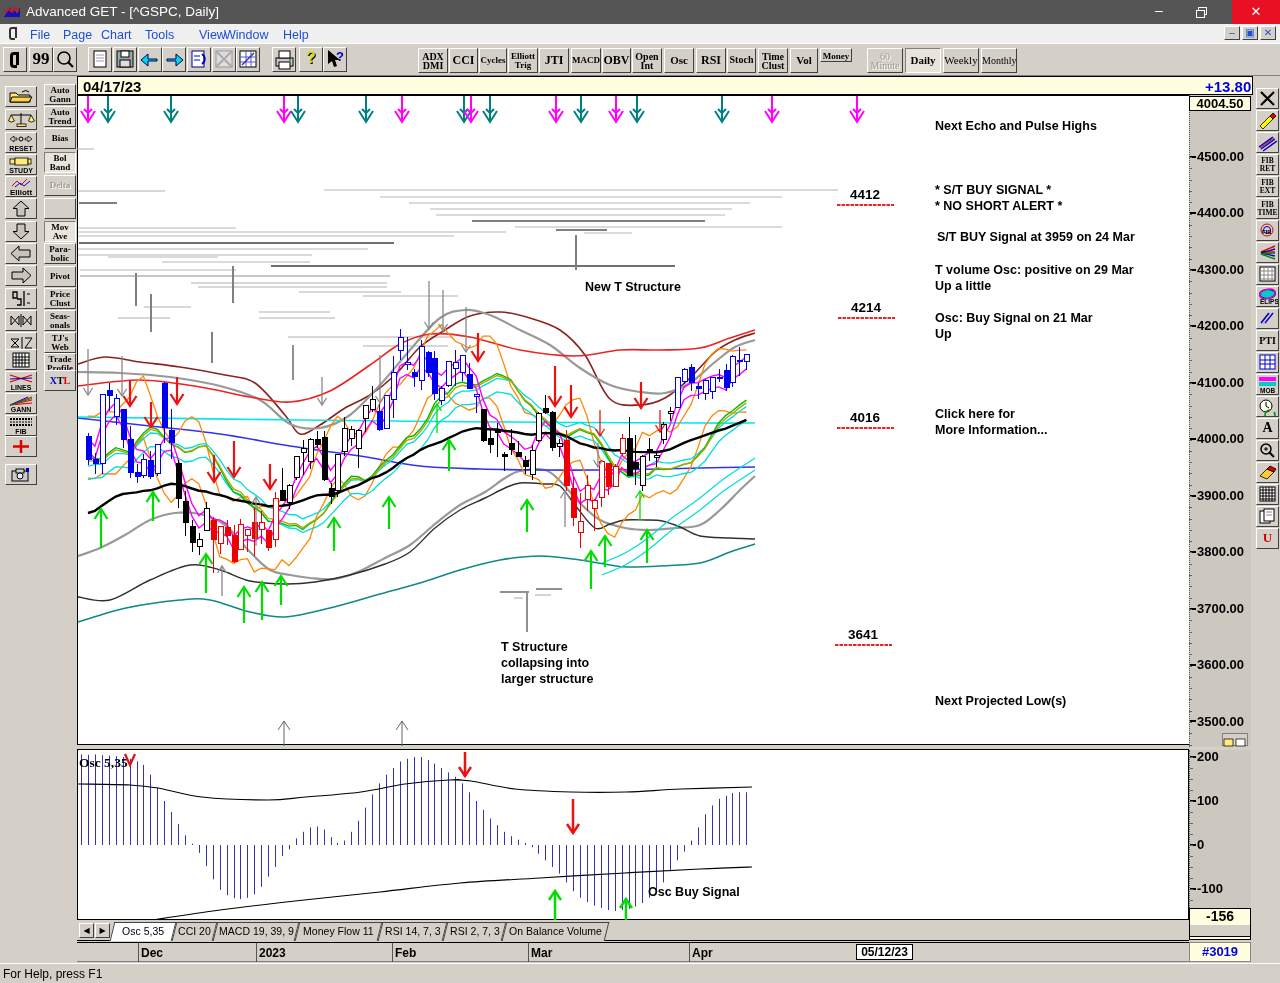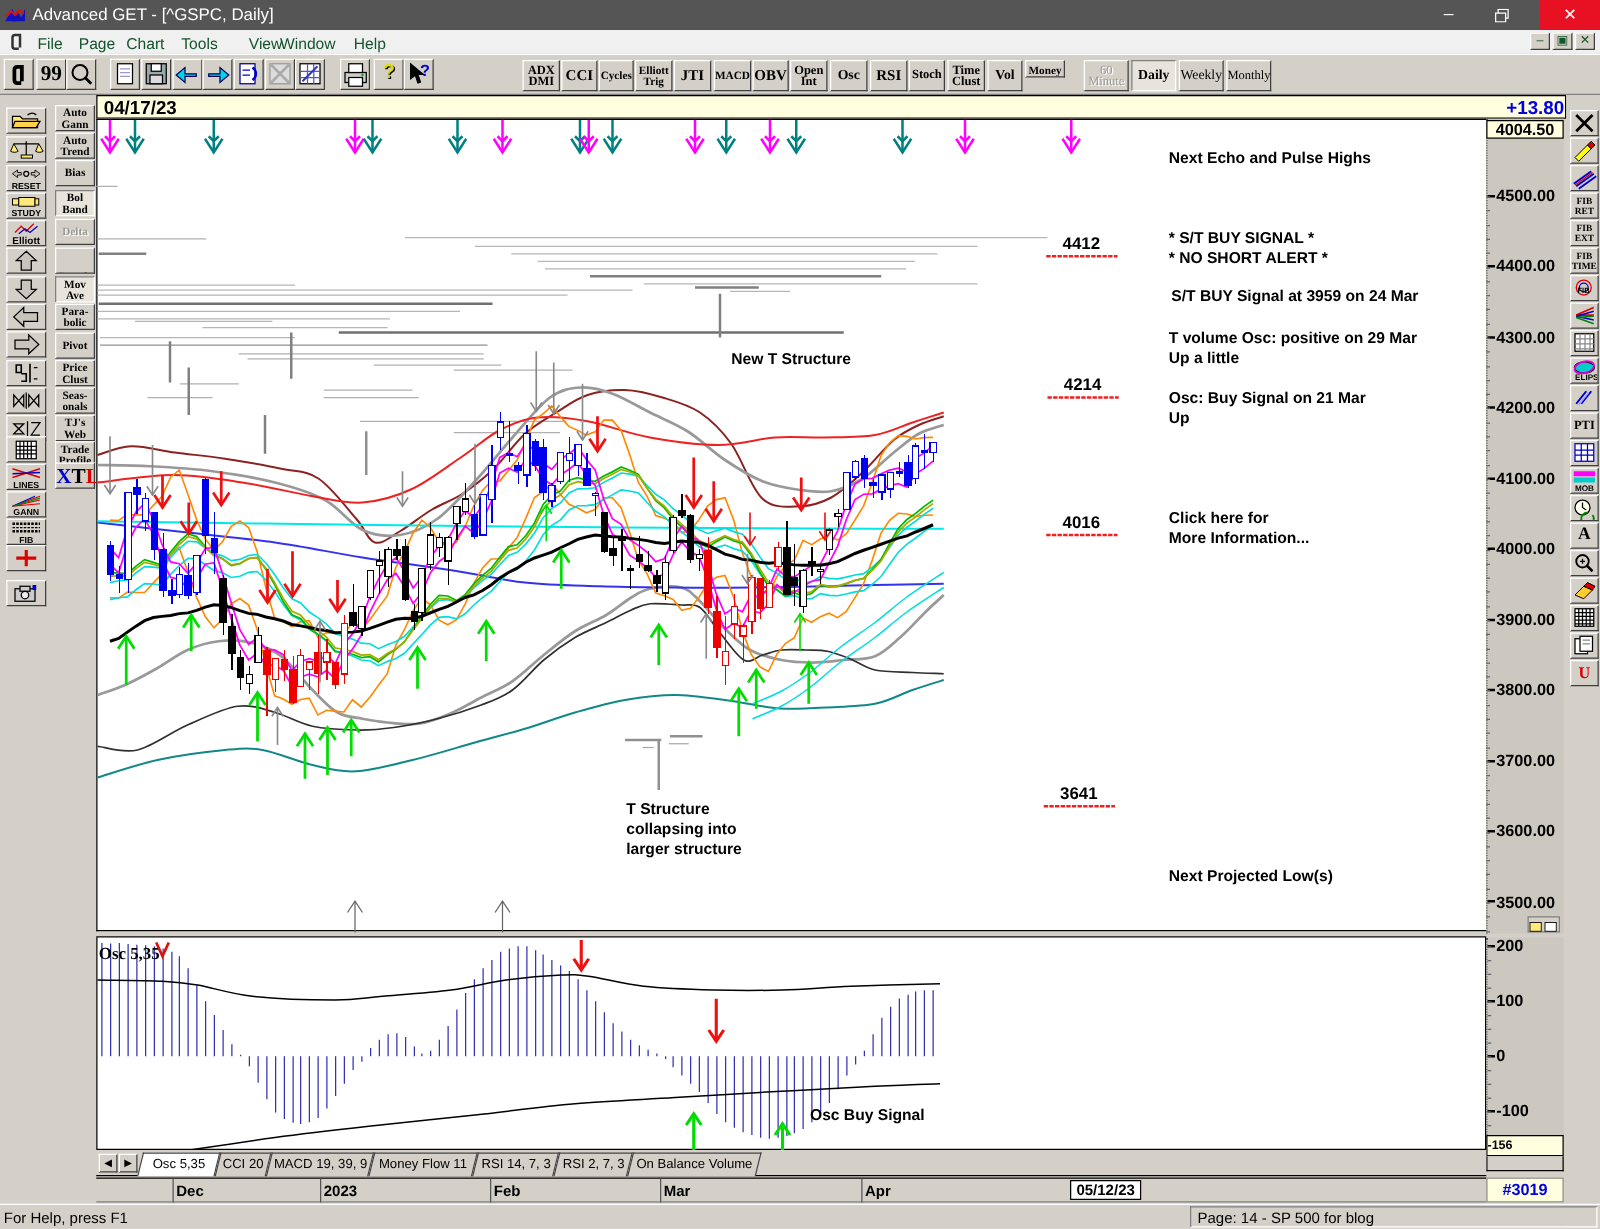--- a/index.html
+++ b/index.html
@@ -16,21 +16,21 @@
       <path d="M1 8 L5 4 L8 7 L12 3 L15 6" stroke="#dd1111" stroke-width="1.8" fill="none"></path>
     </svg>
 <div class="abs" style="left:26px;top:4px;color:#fff;font-size:13.5px;">Advanced GET - [^GSPC, Daily]</div>
 <div class="abs" style="left:1136px;top:0;width:46px;height:24px;color:#fff;text-align:center;font-size:14px;line-height:20px;">–</div>
 <svg class="abs" style="left:1196px;top:7px" width="12" height="11">
       <rect x="2.5" y="0.5" width="8" height="7" fill="none" stroke="#fff"></rect>
       <rect x="0.5" y="3.5" width="8" height="7" fill="#555" stroke="#fff"></rect>
     </svg>
 <div class="abs" style="left:1232px;top:0;width:48px;height:24px;background:#e81123;color:#fff;text-align:center;font-size:13px;line-height:23px;">✕</div>
 </div>
-<div class="abs" style="left:0;top:24px;width:1280px;height:19px;background:#f0f0f0;font-size:12.5px;color:#14532d;">
+<div class="abs" style="left:0;top:24px;width:1280px;height:19px;background:#f0f0f0;font-size:12.5px;color:#1d4ed8;">
 <svg class="abs" style="left:8px;top:2px" width="15" height="15">
       <path d="M4 1 q-3 0 -3 3 l0 7 q0 3 3 3 l3 0 l0-2 l-3 0 q-1 0 -1-1 l0-7 q0-1 1-1 l3 0 l0 9 l2 0 l0-11 z" fill="#333"></path>
     </svg>
 <div class="abs" style="left:30px;top:4px;">File</div>
 <div class="abs" style="left:63px;top:4px;">Page</div>
 <div class="abs" style="left:101px;top:4px;">Chart</div>
 <div class="abs" style="left:145px;top:4px;">Tools</div>
 <div class="abs" style="left:199px;top:4px;">View</div>
 <div class="abs" style="left:224px;top:4px;">Window</div>
 <div class="abs" style="left:283px;top:4px;">Help</div>
@@ -219,21 +219,21 @@
 <div class="abs sunk serif" style="left:44px;top:152px;width:32px;height:21px;background:#e8e4dc;font-size:9px;font-weight:bold;text-align:center;line-height:9px;padding-top:1px;overflow:hidden;">Bol<br>Band</div>
 <div class="abs btn3d serif" style="left:44px;top:175px;width:32px;height:21px;color:#9a9a94;text-shadow:1px 1px 0 #fff;font-size:9px;font-weight:bold;text-align:center;line-height:18px;padding-top:0px;overflow:hidden;">Delta</div>
 <div class="abs btn3d serif" style="left:44px;top:198px;width:32px;height:21px;font-size:9px;font-weight:bold;text-align:center;line-height:18px;padding-top:13px;overflow:hidden;">Donch</div>
 <div class="abs sunk serif" style="left:44px;top:221px;width:32px;height:21px;background:#e8e4dc;font-size:9px;font-weight:bold;text-align:center;line-height:9px;padding-top:1px;overflow:hidden;">Mov<br>Ave</div>
 <div class="abs btn3d serif" style="left:44px;top:243px;width:32px;height:21px;font-size:9px;font-weight:bold;text-align:center;line-height:9px;padding-top:1px;overflow:hidden;">Para-<br>bolic</div>
 <div class="abs btn3d serif" style="left:44px;top:266px;width:32px;height:21px;font-size:9px;font-weight:bold;text-align:center;line-height:18px;padding-top:0px;overflow:hidden;">Pivot</div>
 <div class="abs btn3d serif" style="left:44px;top:288px;width:32px;height:21px;font-size:9px;font-weight:bold;text-align:center;line-height:9px;padding-top:1px;overflow:hidden;">Price<br>Clust</div>
 <div class="abs btn3d serif" style="left:44px;top:310px;width:32px;height:21px;font-size:9px;font-weight:bold;text-align:center;line-height:9px;padding-top:1px;overflow:hidden;">Seas-<br>onals</div>
 <div class="abs btn3d serif" style="left:44px;top:332px;width:32px;height:21px;font-size:9px;font-weight:bold;text-align:center;line-height:9px;padding-top:1px;overflow:hidden;">TJ's<br>Web</div>
 <div class="abs btn3d serif" style="left:44px;top:353px;width:32px;height:21px;font-size:9px;font-weight:bold;text-align:center;line-height:9px;padding-top:1px;overflow:hidden;">Trade<br>Profile</div>
-<div class="abs btn3d serif" style="left:44px;top:370px;width:32px;height:21px;font-size:17px;font-weight:bold;text-align:center;line-height:19px;"><span style="color:#00c">X</span><span style="color:#000">T</span><span style="color:#d00">L</span></div>
+<div class="abs btn3d serif" style="left:44px;top:370px;width:32px;height:21px;font-size:10px;font-weight:bold;text-align:center;line-height:19px;"><span style="color:#00c">X</span><span style="color:#000">T</span><span style="color:#d00">L</span></div>
 <div class="abs" style="left:77px;top:76px;width:1176px;height:19px;background:#ffffdf;border:1px solid #000;font-size:15px;font-weight:bold;">
 <div class="abs" style="left:5px;top:1px;">04/17/23</div>
 <div class="abs" style="left:1127px;top:1px;color:#0000e0;">+13.80</div>
 </div>
 <div class="abs" style="left:77px;top:95px;width:1112px;height:650px;background:#fff;border-left:1px solid #000;border-top:1px solid #000;border-bottom:1px solid #000;"></div>
 <svg width="1111" height="651" viewBox="77 95 1111 651" style="position:absolute;left:77px;top:95px">
     <line x1="78" y1="191" x2="165" y2="191" stroke="#b0b0b0" stroke-width="1"></line>
     <line x1="79" y1="203" x2="117" y2="203" stroke="#808080" stroke-width="2"></line>
     <line x1="324" y1="190" x2="838" y2="190" stroke="#b6b6b6" stroke-width="1"></line>
     <line x1="380" y1="197" x2="782" y2="197" stroke="#b6b6b6" stroke-width="1"></line>
@@ -981,21 +981,21 @@
 <div class="abs" style="left:1190px;top:823px;width:3px;height:1px;background:#666;"></div>
 <div class="abs" style="left:1190px;top:834px;width:3px;height:1px;background:#666;"></div>
 <div class="abs" style="left:1190px;top:845px;width:3px;height:1px;background:#666;"></div>
 <div class="abs" style="left:1190px;top:856px;width:3px;height:1px;background:#666;"></div>
 <div class="abs" style="left:1190px;top:867px;width:3px;height:1px;background:#666;"></div>
 <div class="abs" style="left:1190px;top:878px;width:3px;height:1px;background:#666;"></div>
 <div class="abs" style="left:1190px;top:889px;width:3px;height:1px;background:#666;"></div>
 <div class="abs" style="left:1190px;top:900px;width:3px;height:1px;background:#666;"></div>
 <div class="abs" style="left:1190px;top:911px;width:3px;height:1px;background:#666;"></div>
 <div class="abs" style="left:1190px;top:922px;width:3px;height:1px;background:#666;"></div>
-<div class="abs" style="left:1189px;top:908px;width:62px;height:17px;background:#ffffdf;border:1px solid #000;font-size:10px;font-weight:bold;line-height:15px;">-156</div>
+<div class="abs" style="left:1189px;top:908px;width:62px;height:32px;background:#ffffdf;border:1px solid #000;font-size:14px;font-weight:bold;text-align:center;line-height:15px;">-156</div>
 <div class="abs" style="left:1189px;top:925px;width:62px;height:12px;background:#d4d0c8;border:1px solid #000;border-top:none;"></div>
 <div class="abs" style="left:77px;top:920px;width:1112px;height:21px;background:#d4d0c8;border-bottom:1px solid #000;">
 <div class="abs btn3d" style="left:2px;top:3px;width:15px;height:15px;font-size:8px;text-align:center;line-height:14px;">◀</div>
 <div class="abs btn3d" style="left:18px;top:3px;width:15px;height:15px;font-size:8px;text-align:center;line-height:14px;">▶</div>
 <div class="abs" style="left:35px;top:2px;width:62px;height:19px;background:#fff;border:1px solid #444;border-bottom:none;transform:skewX(-14deg);padding:2px 0 0 0;font-size:10.5px;text-align:center;white-space:nowrap;overflow:hidden;"><span style="display:inline-block;transform:skewX(14deg);">Osc 5,35</span></div>
 <div class="abs" style="left:97px;top:2px;width:41px;height:19px;background:#d4d0c8;border:1px solid #444;border-bottom:none;transform:skewX(-14deg);padding:2px 0 0 0;font-size:10.5px;text-align:center;white-space:nowrap;overflow:hidden;"><span style="display:inline-block;transform:skewX(14deg);">CCI 20</span></div>
 <div class="abs" style="left:138px;top:2px;width:82px;height:19px;background:#d4d0c8;border:1px solid #444;border-bottom:none;transform:skewX(-14deg);padding:2px 0 0 0;font-size:10.5px;text-align:center;white-space:nowrap;overflow:hidden;"><span style="display:inline-block;transform:skewX(14deg);">MACD 19, 39, 9</span></div>
 <div class="abs" style="left:220px;top:2px;width:83px;height:19px;background:#d4d0c8;border:1px solid #444;border-bottom:none;transform:skewX(-14deg);padding:2px 0 0 0;font-size:10.5px;text-align:center;white-space:nowrap;overflow:hidden;"><span style="display:inline-block;transform:skewX(14deg);">Money Flow 11</span></div>
 <div class="abs" style="left:303px;top:2px;width:65px;height:19px;background:#d4d0c8;border:1px solid #444;border-bottom:none;transform:skewX(-14deg);padding:2px 0 0 0;font-size:10.5px;text-align:center;white-space:nowrap;overflow:hidden;"><span style="display:inline-block;transform:skewX(14deg);">RSI 14, 7, 3</span></div>
 <div class="abs" style="left:368px;top:2px;width:59px;height:19px;background:#d4d0c8;border:1px solid #444;border-bottom:none;transform:skewX(-14deg);padding:2px 0 0 0;font-size:10.5px;text-align:center;white-space:nowrap;overflow:hidden;"><span style="display:inline-block;transform:skewX(14deg);">RSI 2, 7, 3</span></div>
@@ -1118,15 +1118,12 @@
       <rect x="3" y="4" width="10" height="12" fill="#fff" stroke="#000"></rect>
       <rect x="7" y="2" width="10" height="12" fill="#fff" stroke="#000"></rect>
       <line x1="9" y1="5" x2="15" y2="5" stroke="#888"></line>
       <line x1="9" y1="8" x2="15" y2="8" stroke="#888"></line>
     </svg></div>
 <div class="abs btn3d" style="left:1256px;top:528px;width:23px;height:21px;overflow:hidden;">
     <div style="font-size:13px;font-weight:bold;color:#d00;text-align:center;line-height:18px;font-family:Liberation Serif,serif;">U</div>
   </div>
 <div class="abs" style="left:0;top:963px;width:1280px;height:20px;background:#d4d0c8;border-top:1px solid #fff;font-size:12px;">
 <div class="abs" style="left:3px;top:3px;">For Help, press F1</div>
-<div class="abs sunk" style="left:952px;top:1px;width:326px;height:17px;">
-      <div style="margin:1px 0 0 5px;">Page: 14 - SP 500 for blog</div>
-    </div>
 </div>
 </body></html>

